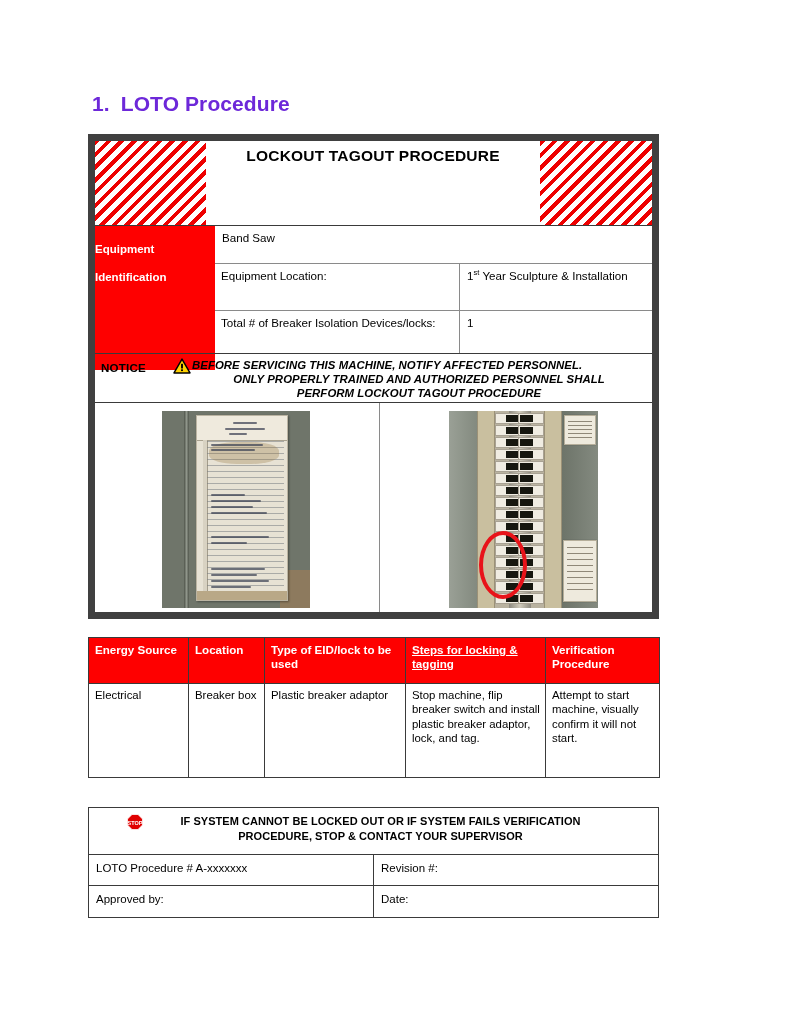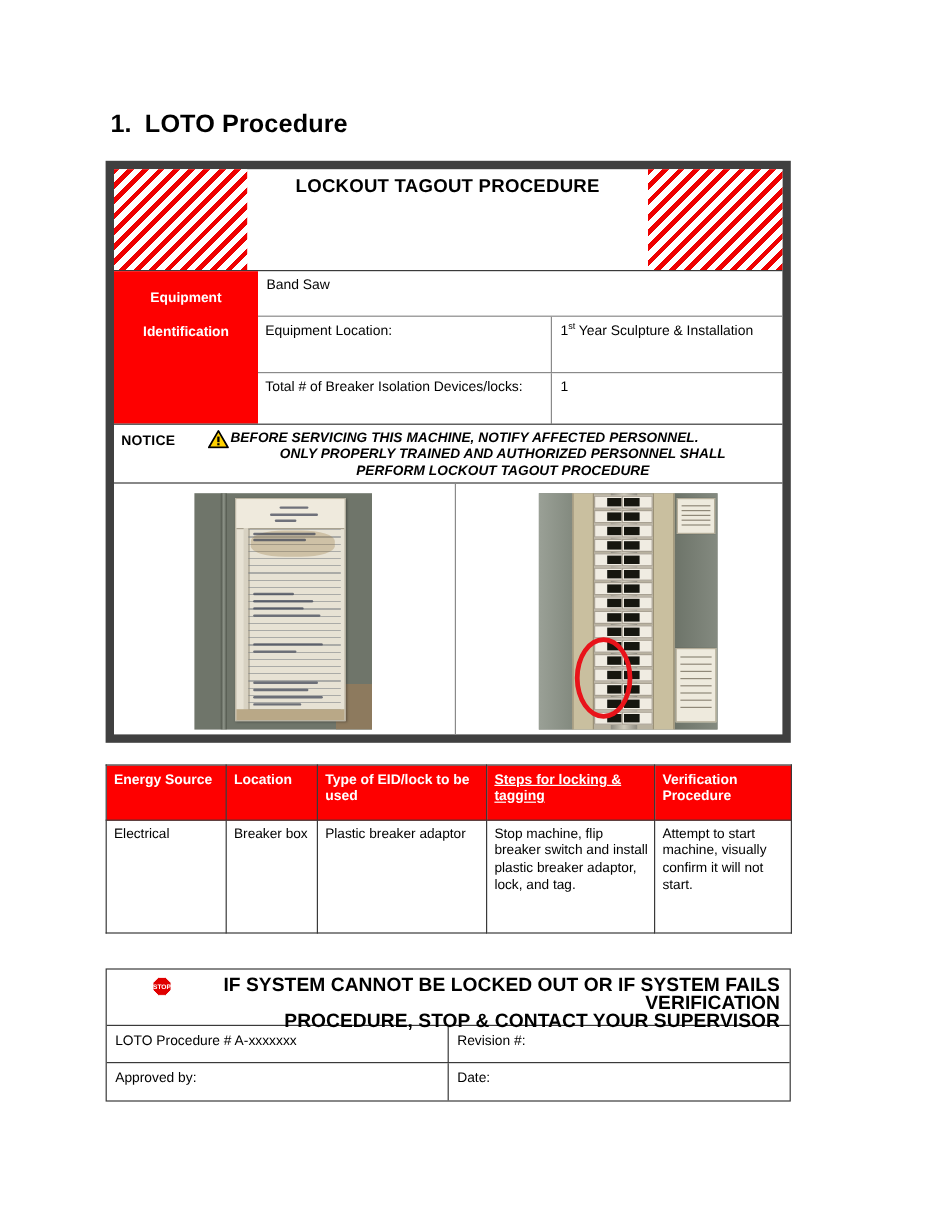--- a/index.html
+++ b/index.html
@@ -24,21 +24,21 @@
     background: #ffffff;
   }
 
   
   .doc-heading {
     position: absolute;
     left: 92px;
     top: 92px;
     font-size: 21px;
     font-weight: bold;
-    color: #000000;
+    color: #6d28d9;
     letter-spacing: 0.1px;
     white-space: nowrap;
   }
   .doc-heading .num { margin-right: 11px; }
 
   
   .hdr-table {
     position: absolute;
     left: 88px;
     top: 134px;
@@ -77,26 +77,26 @@
   
   .eq-grid {
     position: relative;
     height: 127px;
     border-top: 1px solid #3a3a3a;
   }
   .eq-red {
     position: absolute;
     left: 0; top: 0;
     width: 120px;
-    height: 127px;
+    height: 144px;
     background: #fe0000;
     color: #ffffff;
     font-size: 11.5px;
     font-weight: bold;
-    text-align: center;
+    text-align: left;
     box-sizing: border-box;
     padding-top: 9px;
     line-height: 28px;
   }
   .eq-rows {
     position: absolute;
     left: 120px;
     right: 0;
     top: 0;
     bottom: 0;
@@ -405,24 +405,24 @@
     box-sizing: border-box;
   }
   .stop-row {
     position: relative;
     height: 47px;
     border-bottom: 1px solid #3a3a3a;
     box-sizing: border-box;
     padding: 6px 8px 0 8px;
   }
   .stop-text {
-    font-size: 16px;
+    font-size: 11px;
     font-weight: bold;
     line-height: 15px;
-    text-align: right;
+    text-align: center;
     letter-spacing: 0.05px;
     padding-left: 14px;
   }
   .stop-icon {
     position: absolute;
     left: 38px;
     top: 6px;
     width: 16px;
     height: 16px;
   }

